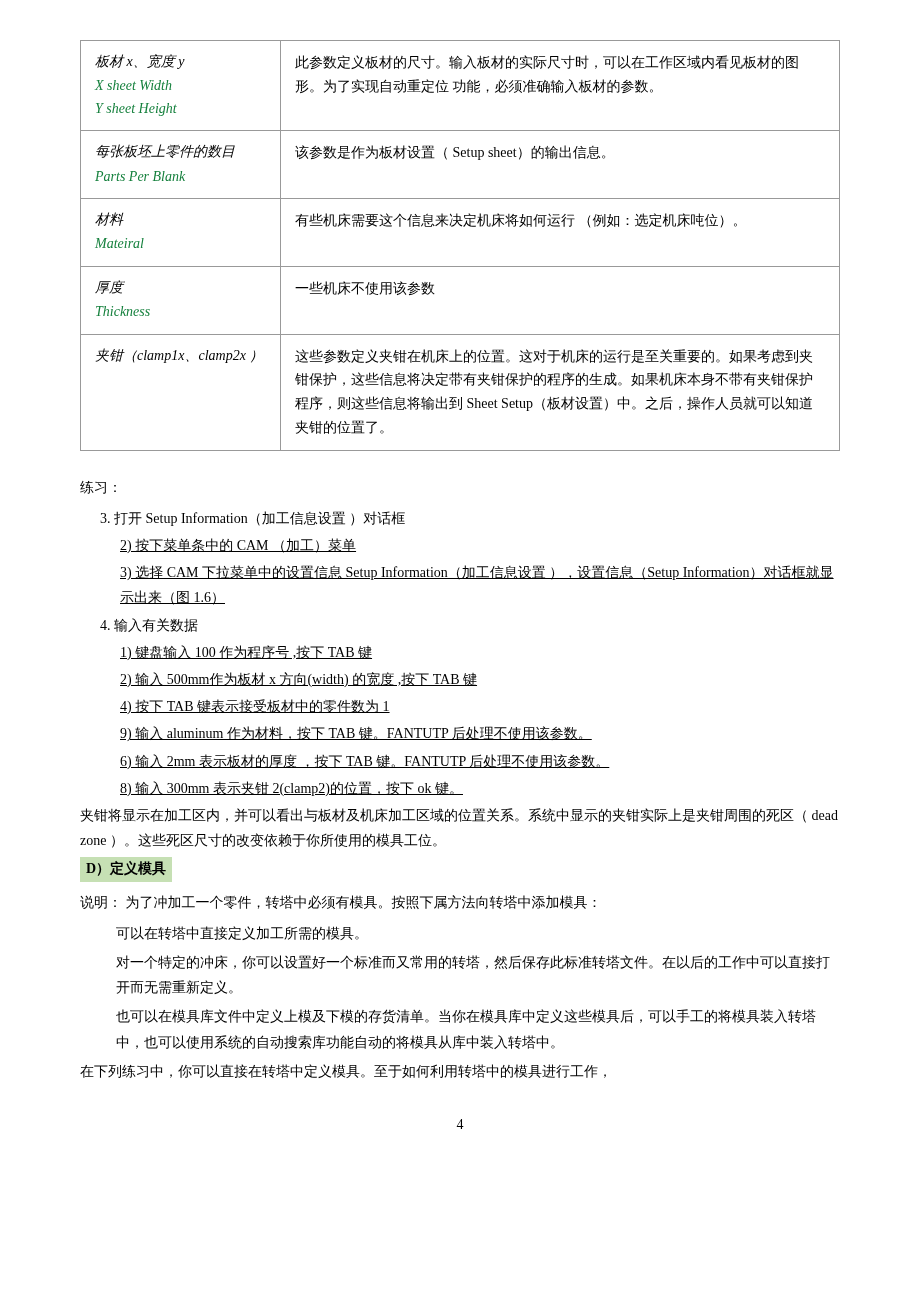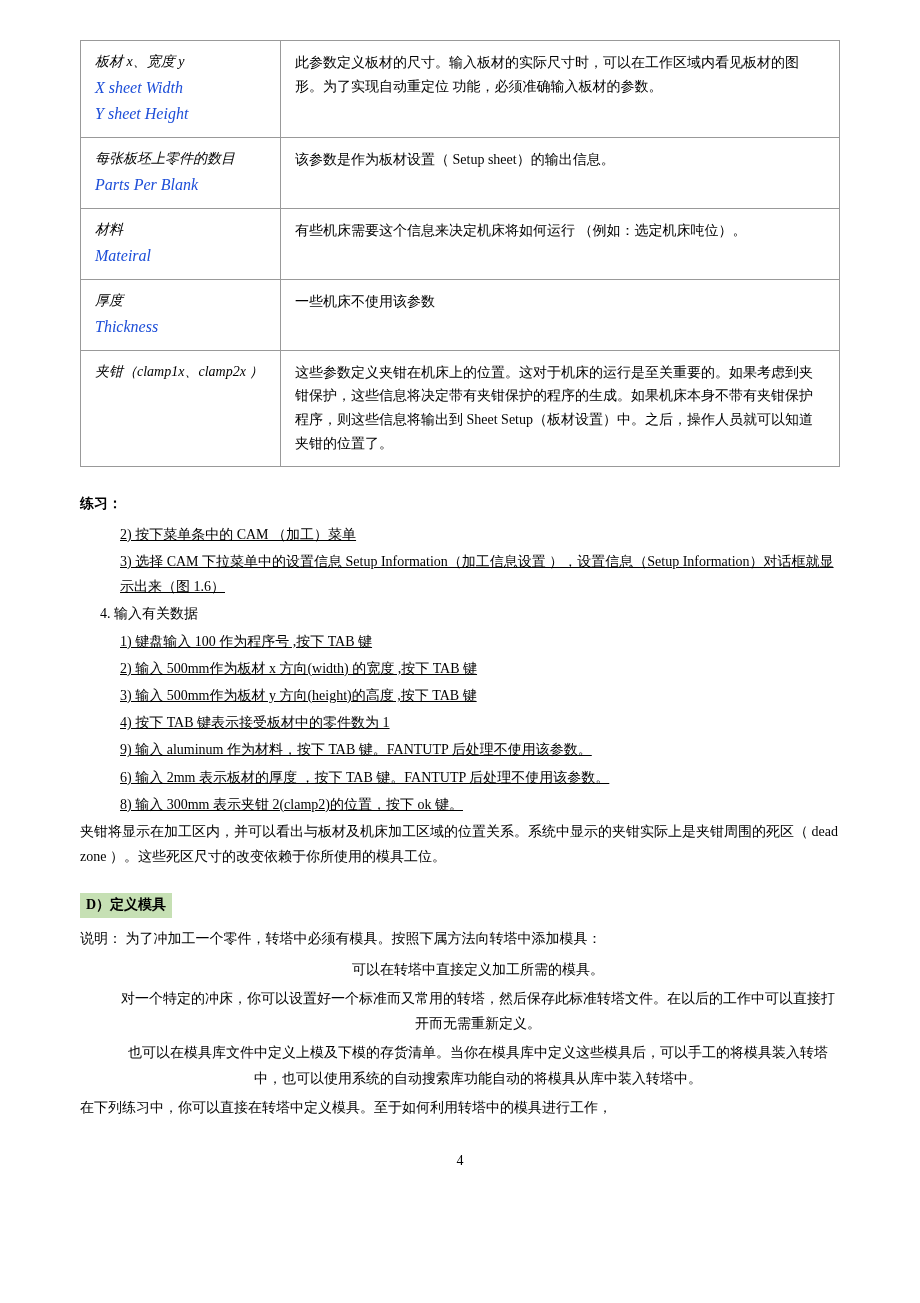--- a/index.html
+++ b/index.html
@@ -36,59 +36,58 @@
       font-size: 14px;
       font-style: italic;
     }
 
     .label-cn {
       font-size: 14px;
       margin-bottom: 2px;
     }
 
     .label-en {
-      font-size: 16px;
-      color: #1d4ed8;
+      font-size: 14px;
+      color: #15803d;
     }
 
     .desc-cell {
       font-size: 14px;
       line-height: 1.7;
     }
 
     .exercise-section {
       margin-top: 10px;
       font-size: 14px;
       line-height: 1.8;
     }
 
     .exercise-title {
       margin-bottom: 6px;
       font-size: 14px;
-      font-weight: bold;
     }
 
     .exercise-item {
       margin-left: 20px;
       margin-bottom: 2px;
     }
 
     .exercise-sub-item {
       margin-left: 40px;
       margin-bottom: 2px;
       text-decoration: underline;
     }
 
     .note-section {
       font-size: 14px;
       line-height: 1.8;
     }
 
     .section-d {
-      margin-top: 24px;
+      margin-top: 4px;
       font-family: Liberation Serif, serif;
     }
 
     .section-d-title {
       display: inline-block;
       background-color: #c6e0b4;
       padding: 1px 6px;
       font-size: 14px;
       font-weight: bold;
       margin-bottom: 8px;
@@ -98,21 +97,20 @@
       font-size: 14px;
       line-height: 1.8;
       margin-bottom: 6px;
     }
 
     .section-d-desc-indent {
       font-size: 14px;
       line-height: 1.8;
       margin-left: 36px;
       margin-bottom: 4px;
-      text-align: center;
     }
 
     .page-number {
       text-align: center;
       margin-top: 30px;
       font-size: 14px;
     }
   </style>
 </head>
 <body>
@@ -152,26 +150,26 @@
         <td class="label-cell">
           <div class="label-cn">夹钳（clamp1x、clamp2x ）</div>
         </td>
         <td class="desc-cell">这些参数定义夹钳在机床上的位置。这对于机床的运行是至关重要的。如果考虑到夹钳保护，这些信息将决定带有夹钳保护的程序的生成。如果机床本身不带有夹钳保护程序，则这些信息将输出到 Sheet  Setup（板材设置）中。之后，操作人员就可以知道夹钳的位置了。</td>
       </tr>
     </tbody>
 </table>
 
 <div class="exercise-section">
   <div class="exercise-title">练习：</div>
+  <div class="exercise-item">3.   打开  Setup   Information（加工信息设置 ）对话框</div>
   <div class="exercise-sub-item">2)   按下菜单条中的   CAM （加工）菜单</div>
   <div class="exercise-sub-item">3)   选择 CAM 下拉菜单中的设置信息   Setup  Information（加工信息设置 ），设置信息（Setup   Information）对话框就显示出来（图    1.6）</div>
   <div class="exercise-item">4.   输入有关数据</div>
   <div class="exercise-sub-item">1) 键盘输入  100 作为程序号 ,按下 TAB 键</div>
   <div class="exercise-sub-item">2) 输入 500mm作为板材  x 方向(width) 的宽度 ,按下  TAB 键</div>
-  <div class="exercise-sub-item">3) 输入 500mm作为板材  y 方向(height)的高度 ,按下  TAB 键</div>
   <div class="exercise-sub-item">4) 按下 TAB 键表示接受板材中的零件数为    1</div>
   <div class="exercise-sub-item">9) 输入  aluminum 作为材料，按下 TAB 键。FANTUTP 后处理不使用该参数。</div>
   <div class="exercise-sub-item">6) 输入 2mm 表示板材的厚度  ，按下 TAB 键。FANTUTP 后处理不使用该参数。</div>
   <div class="exercise-sub-item">8) 输入 300mm 表示夹钳  2(clamp2)的位置，按下 ok 键。</div>
 </div>
 
 <div class="note-section">
   <span>夹钳将显示在加工区内，并可以看出与板材及机床加工区域的位置关系。系统中显示的夹钳实际上是夹钳周围的死区（   dead  zone ）。这些死区尺寸的改变依赖于你所使用的模具工位。</span>
 </div>
 

